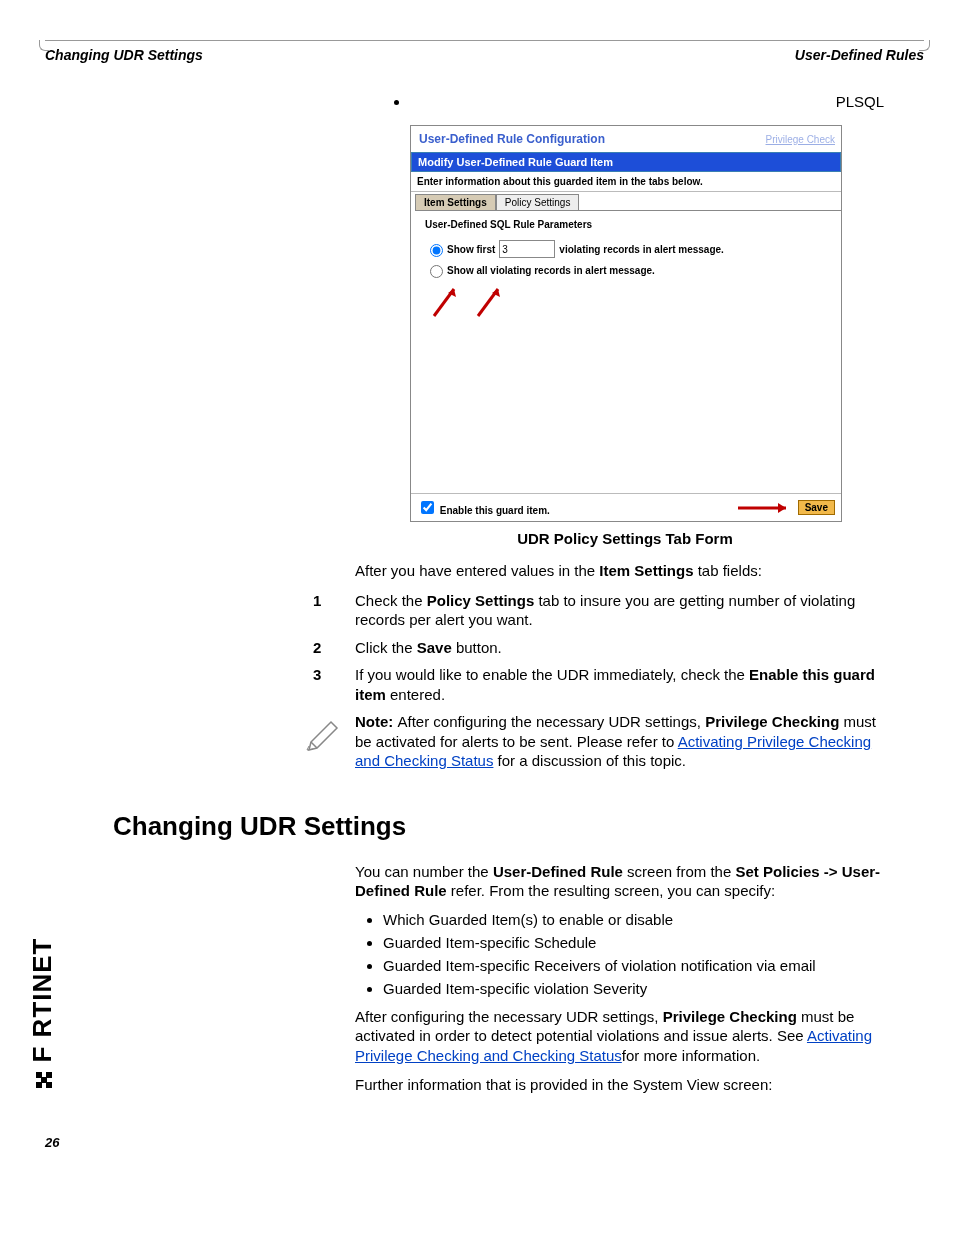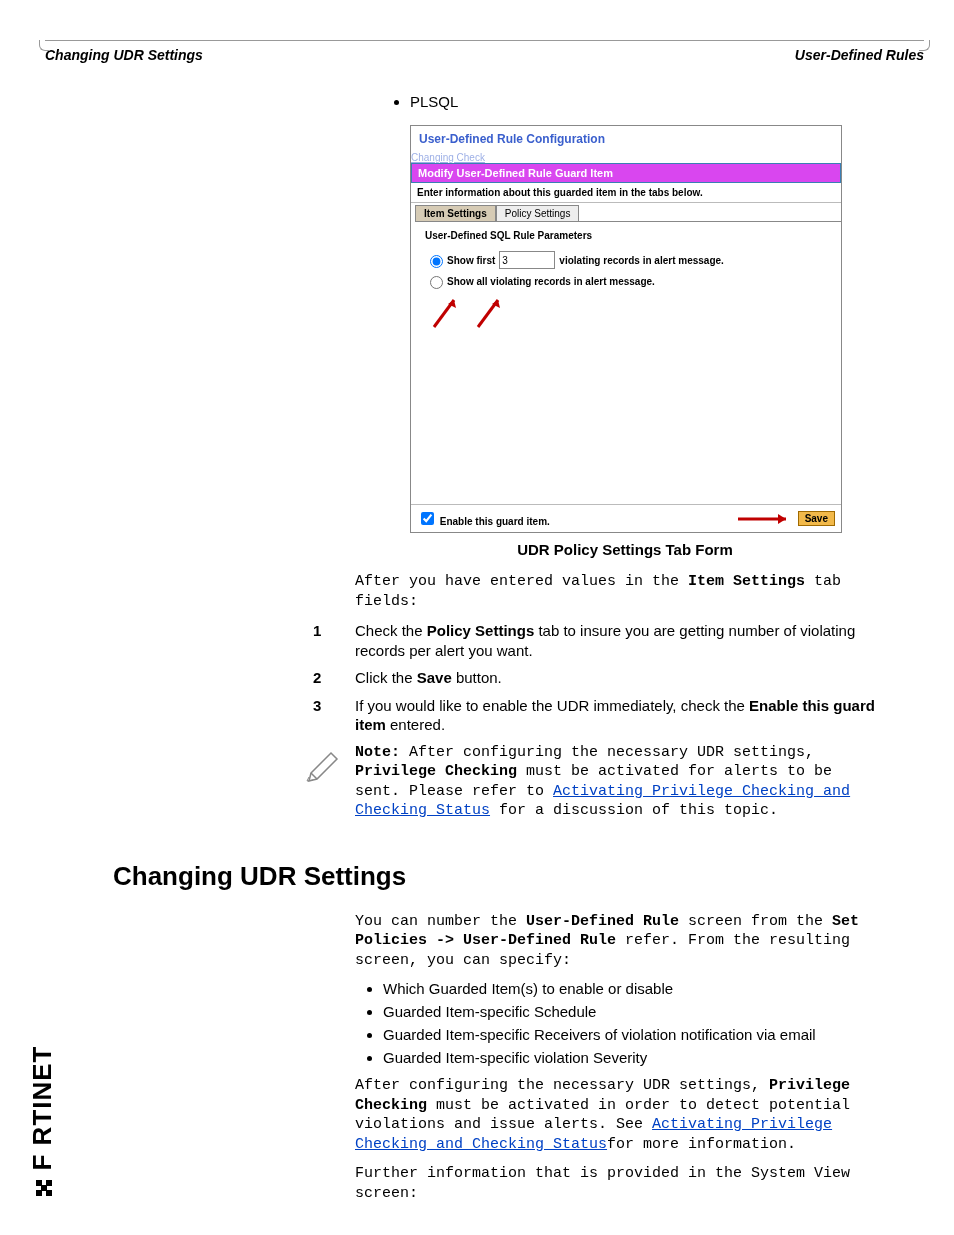--- a/index.html
+++ b/index.html
@@ -42,20 +42,21 @@
     color: #000;
     margin-bottom: 30px;
   }
   .content-col {
     margin-left: 310px;
     margin-right: 40px;
   }
   .bullet-list {
     margin: 0 0 15px 0;
     padding-left: 55px;
+    text-align: right;
   }
   .bullet-list li { margin-bottom: 4px; }
 
   
   .shot {
     width: 430px;
     border: 1px solid #888;
     background: #fff;
     margin-left: 55px;
     font-size: 11px;
@@ -68,21 +69,21 @@
     padding: 6px 8px;
   }
   .shot-link {
     float: right;
     color: #3a5fcd;
     text-decoration: underline;
     font-size: 10px;
     opacity: 0.5;
   }
   .shot-bar {
-    background: #d946ef;
+    background: #1d4ed8;
     color: #fff;
     font-weight: bold;
     padding: 3px 6px;
     font-size: 11px;
     border: 1px solid #3a7fb3;
   }
   .shot-sub {
     padding: 4px 6px;
     font-weight: bold;
     border-bottom: 1px solid #bbb;
@@ -157,21 +158,20 @@
   }
   .caption {
     text-align: center;
     font-weight: bold;
     margin: 8px 0 14px 55px;
     width: 430px;
   }
   .body-p {
     margin: 6px 0 10px 0;
     line-height: 1.3;
-    font-family: Liberation Mono, monospace;
   }
   ol.steps {
     list-style: none;
     padding: 0;
     margin: 0;
   }
   ol.steps li {
     display: flex;
     margin-bottom: 8px;
     line-height: 1.3;
@@ -236,23 +236,23 @@
     <span>Changing UDR Settings</span>
     <span>User-Defined Rules</span>
   </div>
 
   <div class="content-col">
     <ul class="bullet-list">
       <li>PLSQL</li>
     </ul>
 
     <div class="shot" style="position:relative;">
-      <div style="display:flex;justify-content:space-between;align-items:flex-start;flex-direction:column;">
+      <div style="display:flex;justify-content:space-between;align-items:center;">
         <div class="shot-title">User-Defined Rule Configuration</div>
-        <div class="shot-link" style="margin-right:6px;">Changing Check</div>
+        <div class="shot-link" style="margin-right:6px;">Privilege Check</div>
       </div>
       <div class="shot-bar">Modify User-Defined Rule Guard Item</div>
       <div class="shot-sub">Enter information about this guarded item in the tabs below.</div>
       <div class="shot-tabs">
         <div class="shot-tab active">Item Settings</div>
         <div class="shot-tab">Policy Settings</div>
       </div>
       <div class="shot-body">
         <div class="shot-body-title">User-Defined SQL Rule Parameters</div>
 

